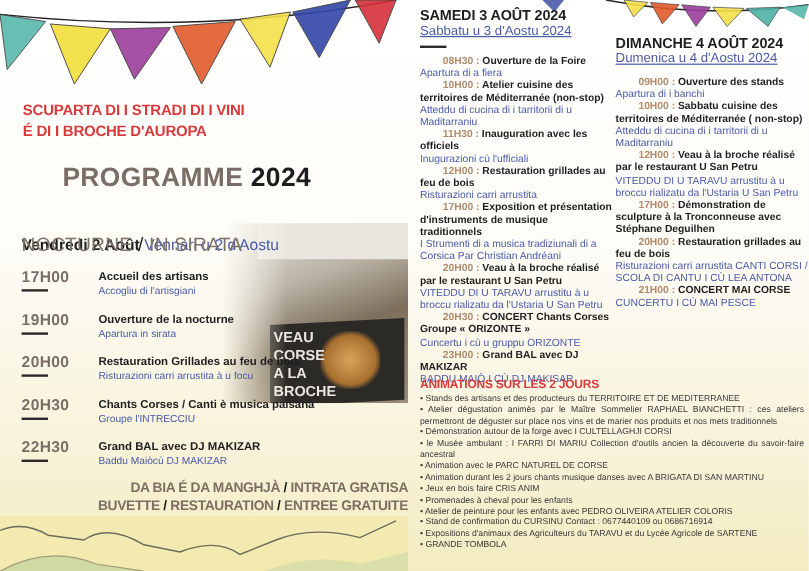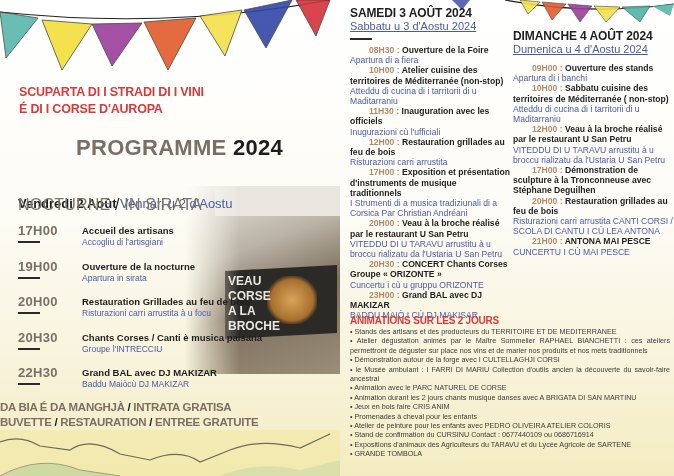--- a/index.html
+++ b/index.html
@@ -7,44 +7,44 @@
   body { font-family: "Liberation Sans", sans-serif; position: relative; }
   .page { position: absolute; left: 0; top: 0; width: 674px; height: 476px; overflow: hidden;
     background: linear-gradient(180deg, #ffffff 0%, #fdfcf6 45%, #f7f2d8 80%, #f3ecc0 100%); }
 
   
   .bunting { position: absolute; left: 0; top: 0; width: 674px; height: 80px; }
 
   
   .left { position: absolute; left: 0; top: 0; width: 340px; height: 476px; }
   .tagline { position: absolute; left: 19px; top: 84px; color: #d83a3c; font-weight: bold; font-size: 12.5px; line-height: 17px; letter-spacing: -0.2px; }
-  .prog-title { position: absolute; left: 76px; top: 135px; font-size: 22px; font-weight: bold; color: #7a6e66; letter-spacing: 0.3px; }
+  .prog-title { position: absolute; left: 52px; top: 135px; font-size: 22px; font-weight: bold; color: #7a6e66; letter-spacing: 0.3px; }
   .prog-title .yr { color: #1d1d1d; }
 
-  .photo { position: absolute; left: 185px; top: 186px; width: 155px; height: 188px;
+  .photo { position: absolute; left: 185px; top: 186px; width: 155px; height: 150px;
     background: linear-gradient(160deg, #ece9e2 0%, #b9b2a5 35%, #7d6f5c 60%, #9a8d79 100%);
     -webkit-mask-image: linear-gradient(90deg, transparent 0%, #000 35%); mask-image: linear-gradient(90deg, transparent 0%, #000 35%); }
   .photo .awning { position:absolute; left:30px; top:0; width:125px; height:30px; background:#e9e6df; }
   .photo .board { position: absolute; left: 40px; top: 82px; width: 112px; height: 68px; background: #2c2a26; transform: skewY(-3deg); }
   .photo .board-text { position: absolute; left: 43px; top: 88px; color: #e9e6e0; font-weight: bold; font-size: 12px; line-height: 15px; }
   .photo .meat { position: absolute; left: 82px; top: 90px; width: 50px; height: 48px; background: radial-gradient(ellipse at 50% 50%, #d9a45a 0%, #a8702e 60%, transparent 75%); }
 
   .day-head { position: absolute; left: 18px; top: 196px; font-size: 13px; color: #1e1e1e; }
   .day-head b { font-weight: bold; }
   .day-head .co { color: #4a5aa8; }
   .nocturne { position: absolute; left: 18px; top: 196px; font-size: 16px; color: #7c7268; letter-spacing: 0.2px; }
   .nocturne .sep { color: #1e1e1e; }
 
   .ev { position: absolute; left: 18px; width: 320px; }
   .ev .time { position: absolute; left: 0; top: 0; font-size: 13px; font-weight: bold; color: #7a6f66; letter-spacing: 0.3px; }
   .ev .bar { position: absolute; left: 0; top: 18px; width: 22px; height: 2px; background: #2a2a2a; }
   .ev .title { position: absolute; left: 64px; top: 2px; font-size: 9.5px; font-weight: bold; color: #1e1e1e; white-space: nowrap; }
   .ev .sub { position: absolute; left: 64px; top: 14px; font-size: 8.5px; color: #4a5aa8; white-space: nowrap; }
 
-  .footer-line { position: absolute; left: 0; width: 340px; text-align: left; font-size: 11.5px; font-weight: bold; color: #7e6e62; letter-spacing: -0.3px; }
+  .footer-line { position: absolute; left: 0; width: 340px; text-align: right; font-size: 11.5px; font-weight: bold; color: #7e6e62; letter-spacing: -0.3px; }
   .footer-line .sl { color: #1e1e1e; }
 
   .mountains { position: absolute; left: 0; top: 420px; width: 340px; height: 56px; }
 
   
   .mid { position: absolute; left: 350px; top: 0; width: 160px; }
   .dh { font-size: 12px; font-weight: bold; color: #1e1e1e; line-height: 13px; letter-spacing: -0.1px; }
   .dsub { font-size: 11px; color: #4a5aa8; line-height: 12px; text-decoration: underline; }
   .dbar { width: 22px; height: 2px; background: #2a2a2a; margin: 6px 0 5px 0; }
   .item { font-size: 8.6px; line-height: 10.2px; }
@@ -82,21 +82,21 @@
     <polygon points="542,2 566,4 552,20" fill="#e25a2b" opacity="0.9" stroke="#333" stroke-width="0.6"></polygon>
     <polygon points="568,4 592,6 580,22" fill="#9a3e9c" opacity="0.9" stroke="#333" stroke-width="0.6"></polygon>
     <polygon points="594,6 620,7 606,22" fill="#f5e04a" opacity="0.9" stroke="#333" stroke-width="0.6"></polygon>
     <polygon points="622,7 650,6 640,22" fill="#4fb3a6" opacity="0.9" stroke="#333" stroke-width="0.6"></polygon>
     <polygon points="652,6 674,4 670,16" fill="#4fb3a6" opacity="0.85"></polygon>
   </svg>
 
   <div class="left">
     <div class="tagline">
       <div>SCUPARTA DI I STRADI DI I VINI</div>
-      <div>É DI  I CORSE D'AUROPA</div>
+      <div>É DI  I BROCHE D'AUROPA</div>
     </div>
     <div class="prog-title">
       <span>PROGRAMME</span>
       <span class="yr">2024</span>
     </div>
 
     <div class="photo">
       <div class="awning"></div>
       <div class="board"></div>
       <div class="meat"></div>
@@ -190,21 +190,21 @@
     <div style="height:30px"></div>
     <div class="dh">DIMANCHE 4 AOÛT 2024</div>
     <div class="dsub">Dumenica u 4 d'Aostu 2024</div>
     <div style="height:8px"></div>
 
     <div class="item"><span class="t">09H00 : </span><span class="h">Ouverture des stands</span><span class="c">Apartura di i banchi</span></div>
     <div class="item"><span class="t">10H00 : </span><span class="h">Sabbatu cuisine des territoires de Méditerranée ( non-stop)</span><span class="c">Atteddu di cucina di i tarritorii di u Maditarraniu</span></div>
     <div class="item"><span class="t">12H00 : </span><span class="h">Veau à la broche réalisé par le restaurant U San Petru</span><span class="c">VITEDDU DI U TARAVU arrustitu à u broccu rializatu da l'Ustaria U San Petru</span></div>
     <div class="item"><span class="t">17H00 : </span><span class="h">Démonstration de sculpture à la Tronconneuse avec Stéphane Deguilhen</span></div>
     <div class="item"><span class="t">20H00 : </span><span class="h">Restauration grillades au feu de bois</span><span class="c">Risturazioni carri arrustita CANTI CORSI / SCOLA DI CANTU I CÙ  LEA ANTONA</span></div>
-    <div class="item"><span class="t">21H00 : </span><span class="h">ANTONA MAI PESCE</span><span class="c">CUNCERTU I CÙ MAI PESCE</span></div>
+    <div class="item"><span class="t">21H00 : </span><span class="h">CONCERT MAI CORSE</span><span class="c">CUNCERTU I CÙ MAI PESCE</span></div>
   </div>
 
   <div class="anim">
     <div class="anim-title">ANIMATIONS SUR LES 2 JOURS</div>
     <ul>
       <li>Stands des artisans et des producteurs du TERRITOIRE ET DE MEDITERRANEE</li>
       <li>Atelier dégustation animés par le Maître Sommelier RAPHAEL BIANCHETTI : ces ateliers permettront de déguster sur place nos vins et de marier nos produits et nos mets traditionnels</li>
       <li>Démonstration autour de la forge avec I CULTELLAGHJI CORSI</li>
       <li>le Musée ambulant : I FARRI DI MARIU Collection d'outils ancien la découverte du savoir-faire ancestral</li>
       <li>Animation avec le PARC NATUREL DE CORSE</li>

